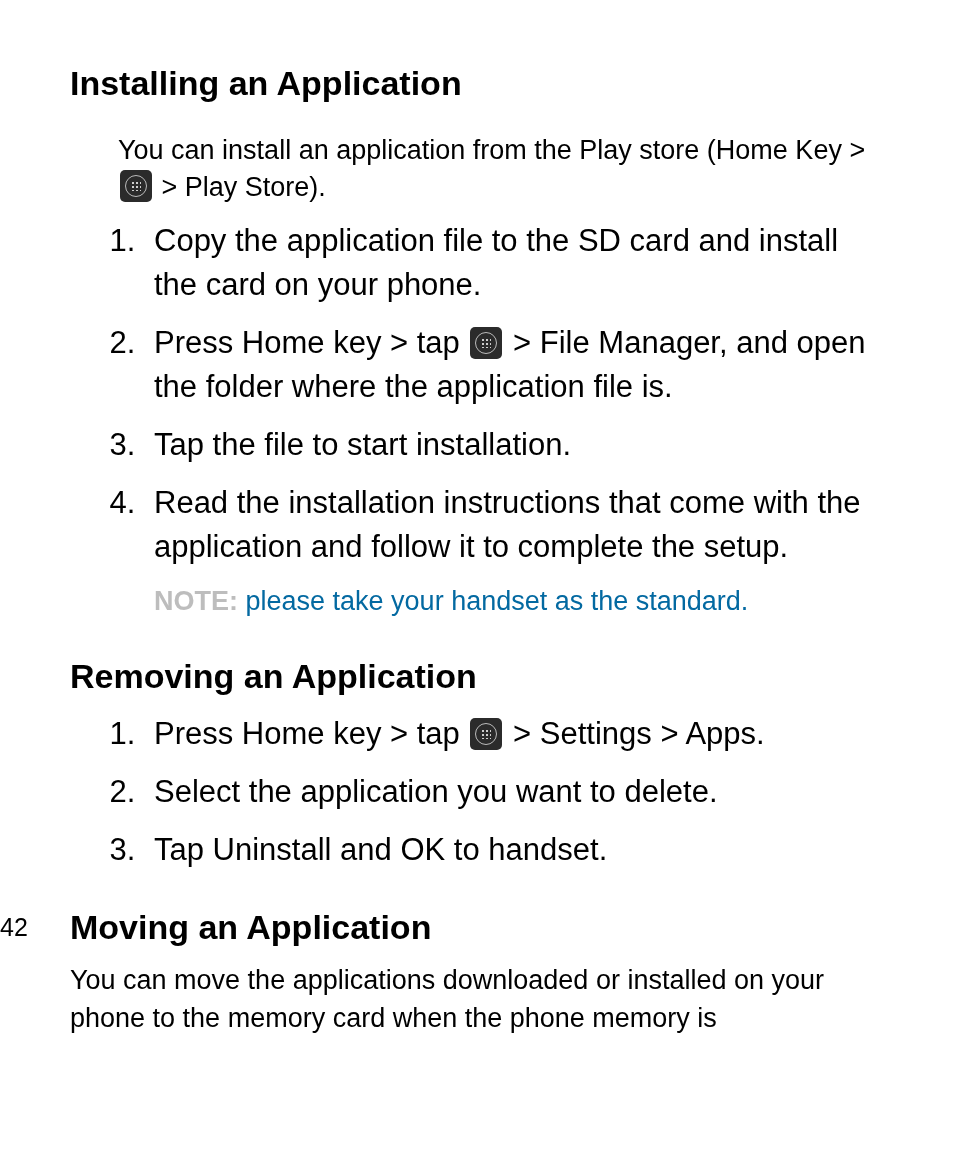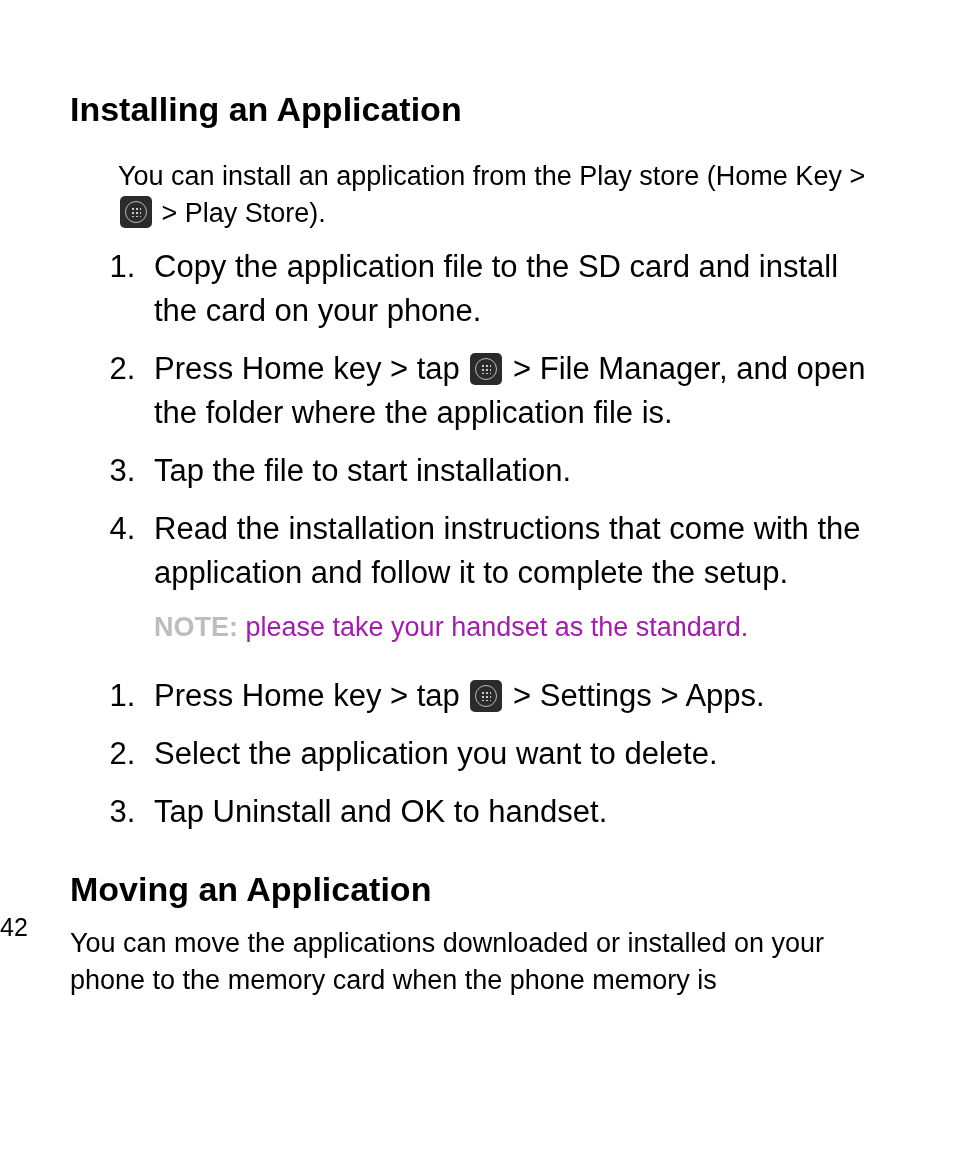--- a/index.html
+++ b/index.html
@@ -8,21 +8,21 @@
     width: 954px;
     height: 1168px;
     background: #fff;
     font-family: Arial, Helvetica, sans-serif;
     color: #000;
   }
   .page {
     box-sizing: border-box;
     width: 954px;
     height: 980px;
-    padding: 88px 70px 40px 70px;
+    padding: 62px 70px 40px 70px;
     position: relative;
   }
   h2.section {
     font-size: 34px;
     font-weight: bold;
     margin: 0 0 14px 0;
     line-height: 1.25;
   }
   h2.section.mt {
     margin-top: 34px;
@@ -50,21 +50,21 @@
     margin-top: 10px;
   }
   .b { font-weight: normal; }
   .note-line {
     margin-left: 48px;
     font-size: 27px;
     line-height: 1.4;
     margin-top: 4px;
   }
   .note-label { color: #bdbdbd; font-weight: bold; margin-left: 36px; }
-  .note-text  { color: #a21caf; margin-top: 44px; }
+  .note-text  { color: #0369a1; margin-top: 44px; }
   .apps-icon {
     display: inline-block;
     vertical-align: -6px;
     width: 32px;
     height: 32px;
     border-radius: 5px;
     background: #2b2b2b;
     position: relative;
     margin: 0 2px;
   }
@@ -109,20 +109,21 @@
       <span>Press </span><span class="b">Home key &gt; </span><span>tap </span><span class="apps-icon"></span><span class="b"> &gt; File Manager</span><span>, and open the folder where the application file is.</span>
     </li>
     <li>Tap the file to start installation.</li>
     <li>Read the installation instructions that come with the application and follow it to complete the setup.</li>
   </ol>
 
   <p class="note-line">
     <span class="note-label">NOTE:</span><span class="note-text"> please take your handset as the standard.</span>
   </p>
 
+  <h2 class="section mt">Removing an Application</h2>
 
   <ol class="steps">
     <li>
       <span>Press </span><span class="b">Home key &gt; </span><span>tap </span><span class="apps-icon"></span><span class="b"> &gt; Settings &gt; Apps</span><span>.</span>
     </li>
     <li>Select the application you want to delete.</li>
     <li>
       <span>Tap </span><span class="b">Uninstall</span><span> and </span><span class="b">OK</span><span> to handset.</span>
     </li>
   </ol>

